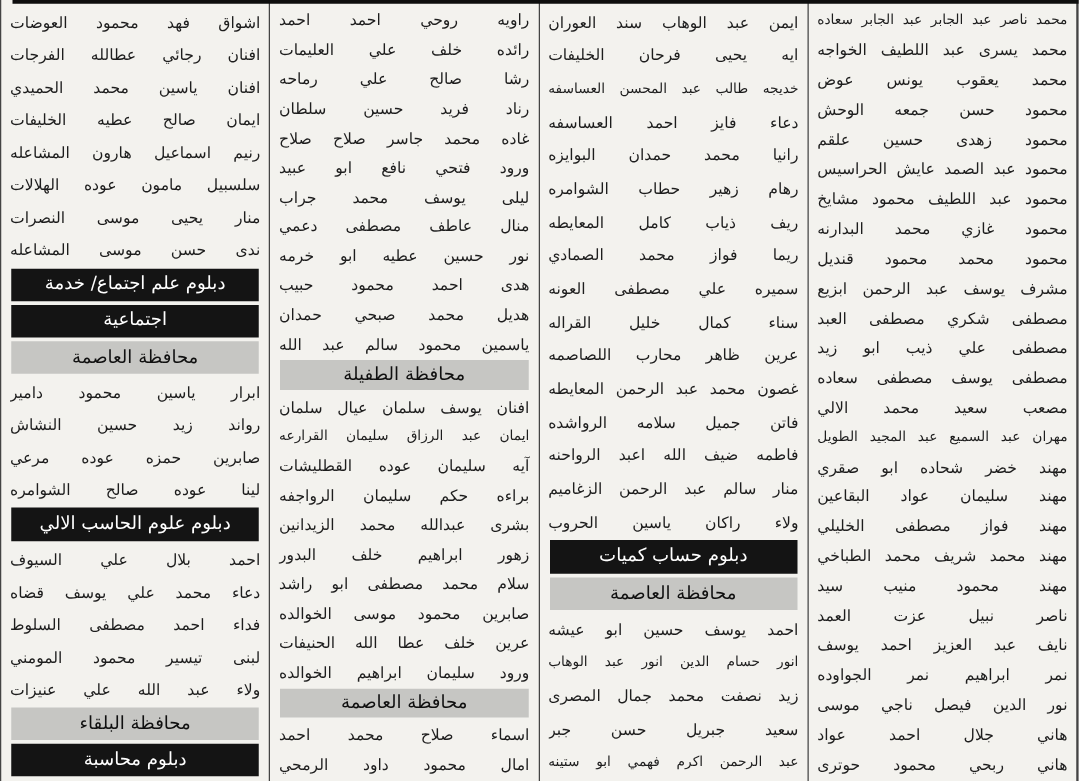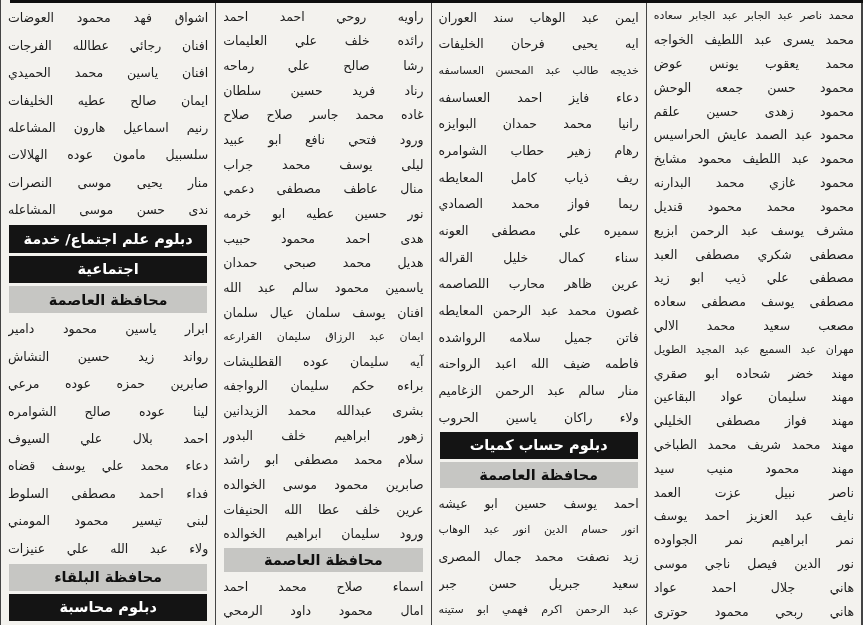--- a/index.html
+++ b/index.html
@@ -52,21 +52,21 @@
     color:var(--ink);
   }
   .name.sm{font-size:11px;}
   .name span{display:inline-block;}
   .hdr{
     flex:1 1 0;
     display:flex;
     align-items:center;
     justify-content:center;
     direction:rtl;
-    font-weight:bold;
+    font-weight:normal;
     font-size:14.5px;
     margin:1.5px 1px;
     line-height:1;
     overflow:hidden;
   }
   .hdr-black{background:var(--bar-black-bg);color:var(--bar-black-fg);}
   .hdr-gray{background:var(--bar-gray-bg);color:var(--bar-gray-fg);}
 </style>
 </head>
 <body>
@@ -142,20 +142,21 @@
         <span>حمزه</span>
         <span>عوده</span>
         <span>مرعي</span>
       </div>
       <div class="name">
         <span>لينا</span>
         <span>عوده</span>
         <span>صالح</span>
         <span>الشوامره</span>
       </div>
+      <div class="hdr hdr-black">دبلوم علوم الحاسب الالي</div>
       <div class="name">
         <span>احمد</span>
         <span>بلال</span>
         <span>علي</span>
         <span>السيوف</span>
       </div>
       <div class="name">
         <span>دعاء</span>
         <span>محمد</span>
         <span>علي</span>
@@ -254,20 +255,21 @@
         <span>صبحي</span>
         <span>حمدان</span>
       </div>
       <div class="name">
         <span>ياسمين</span>
         <span>محمود</span>
         <span>سالم</span>
         <span>عبد</span>
         <span>الله</span>
       </div>
+      <div class="hdr hdr-gray">محافظة الطفيلة</div>
       <div class="name">
         <span>افنان</span>
         <span>يوسف</span>
         <span>سلمان</span>
         <span>عيال</span>
         <span>سلمان</span>
       </div>
       <div class="name sm">
         <span>ايمان</span>
         <span>عبد</span>

